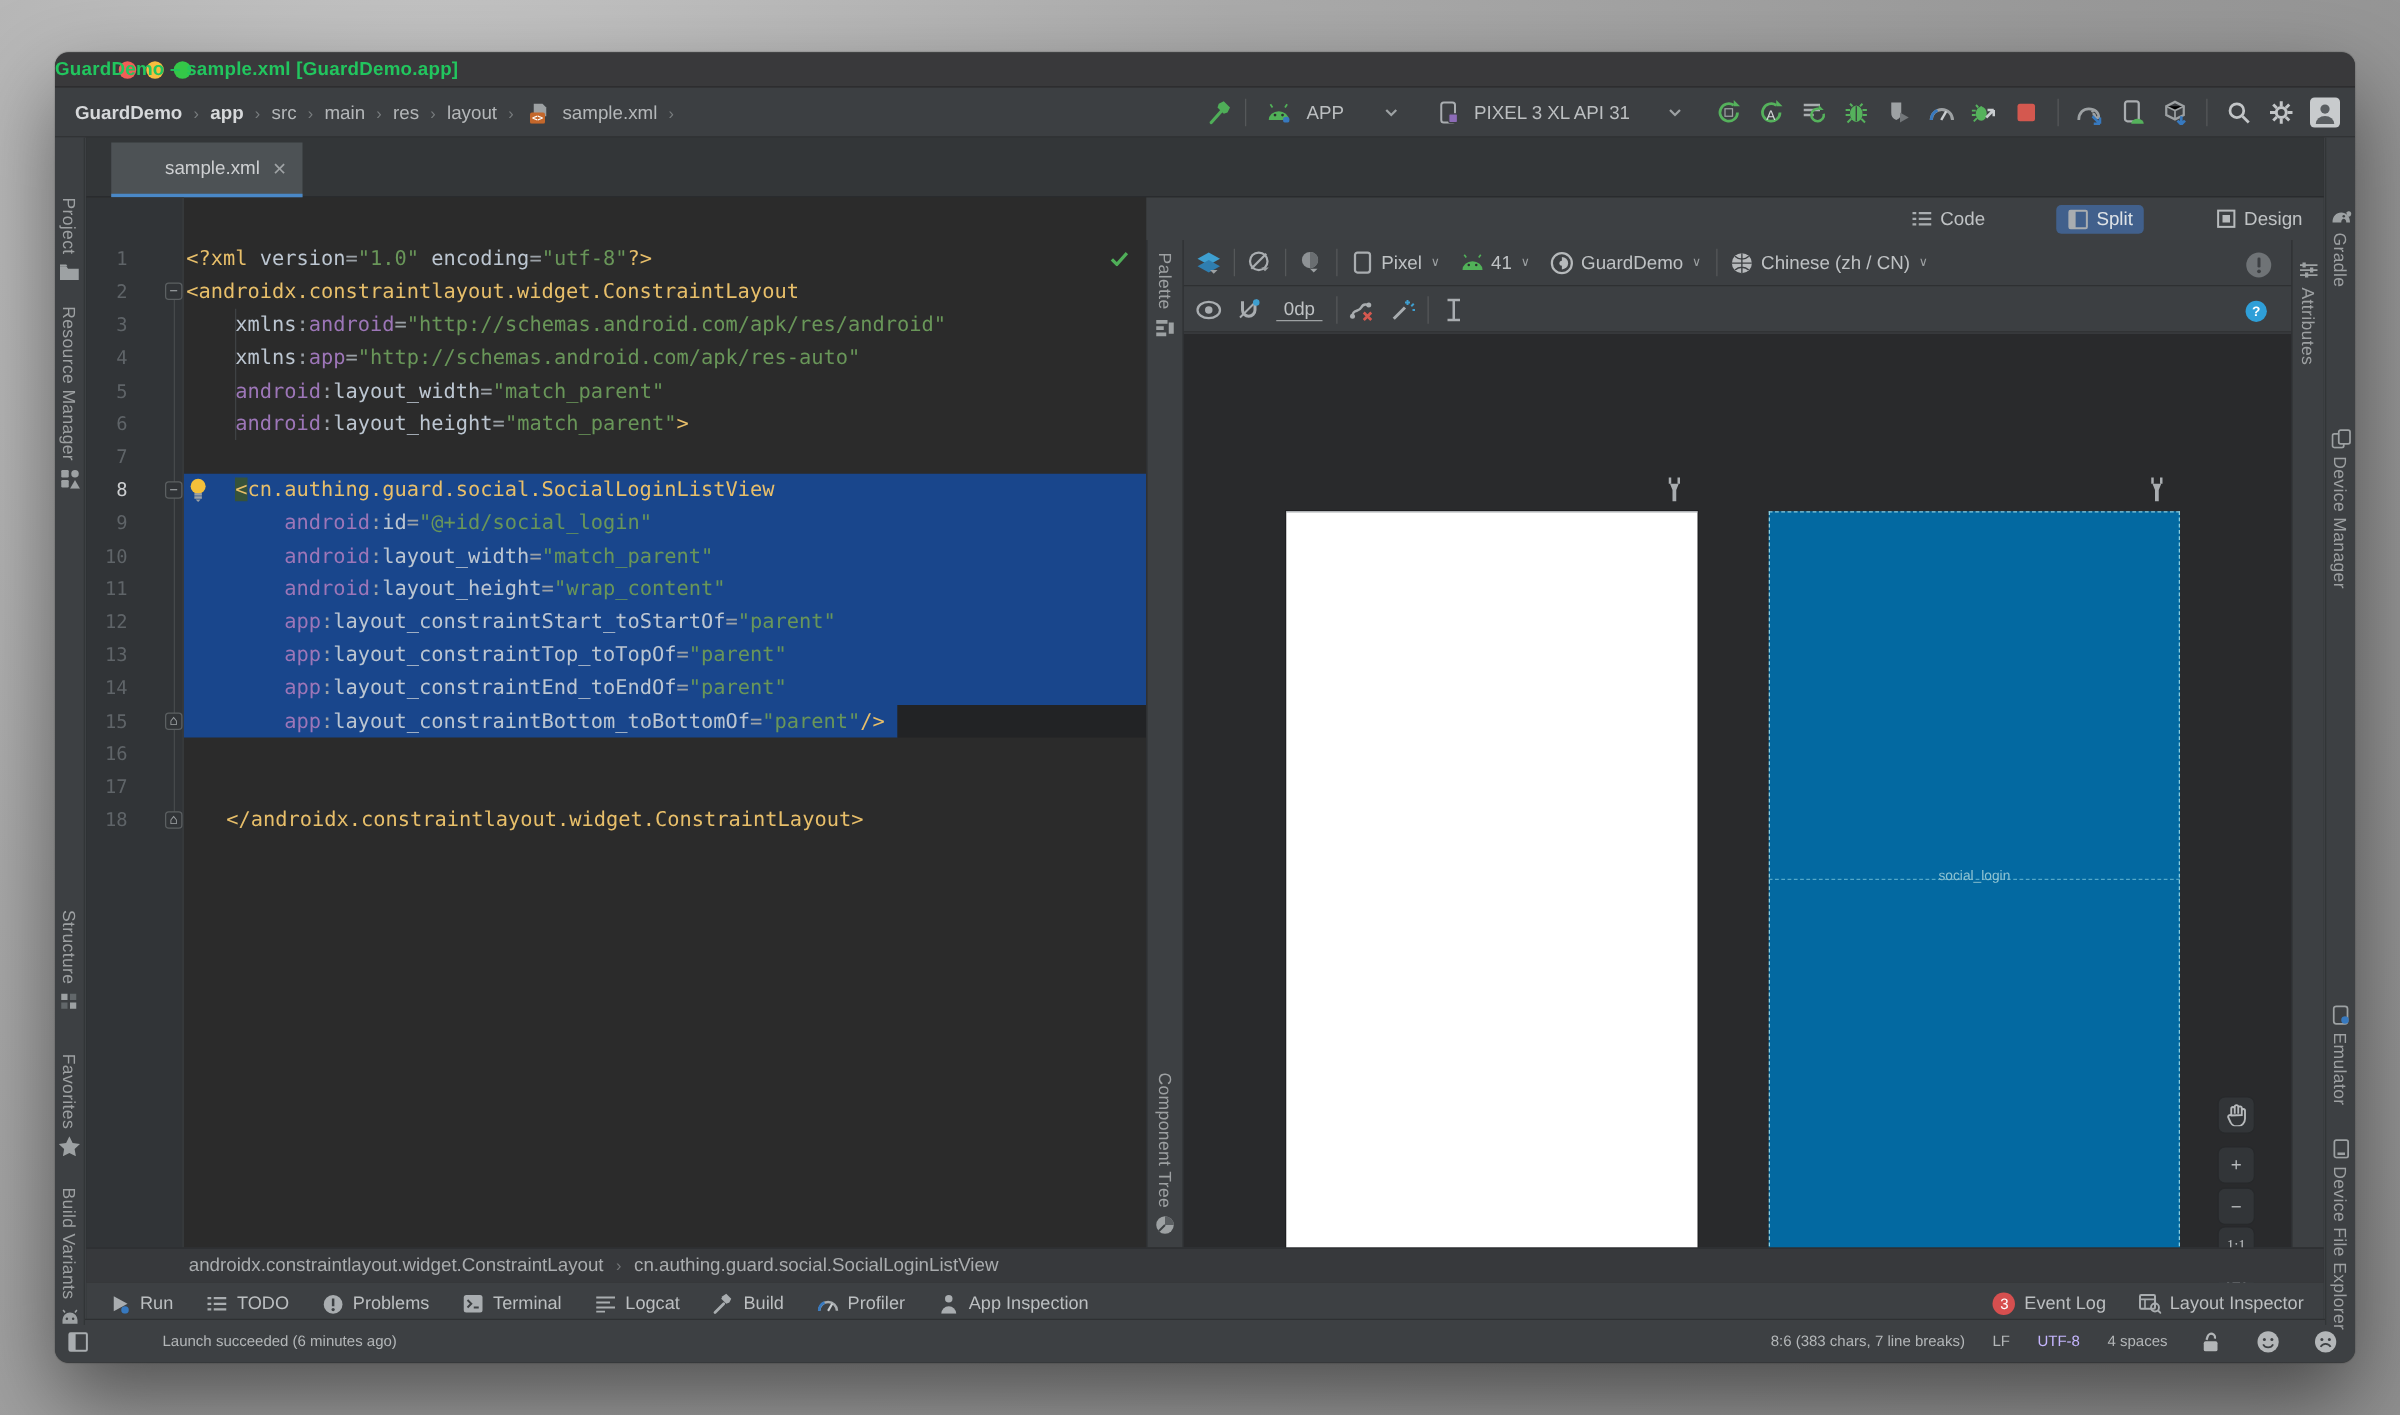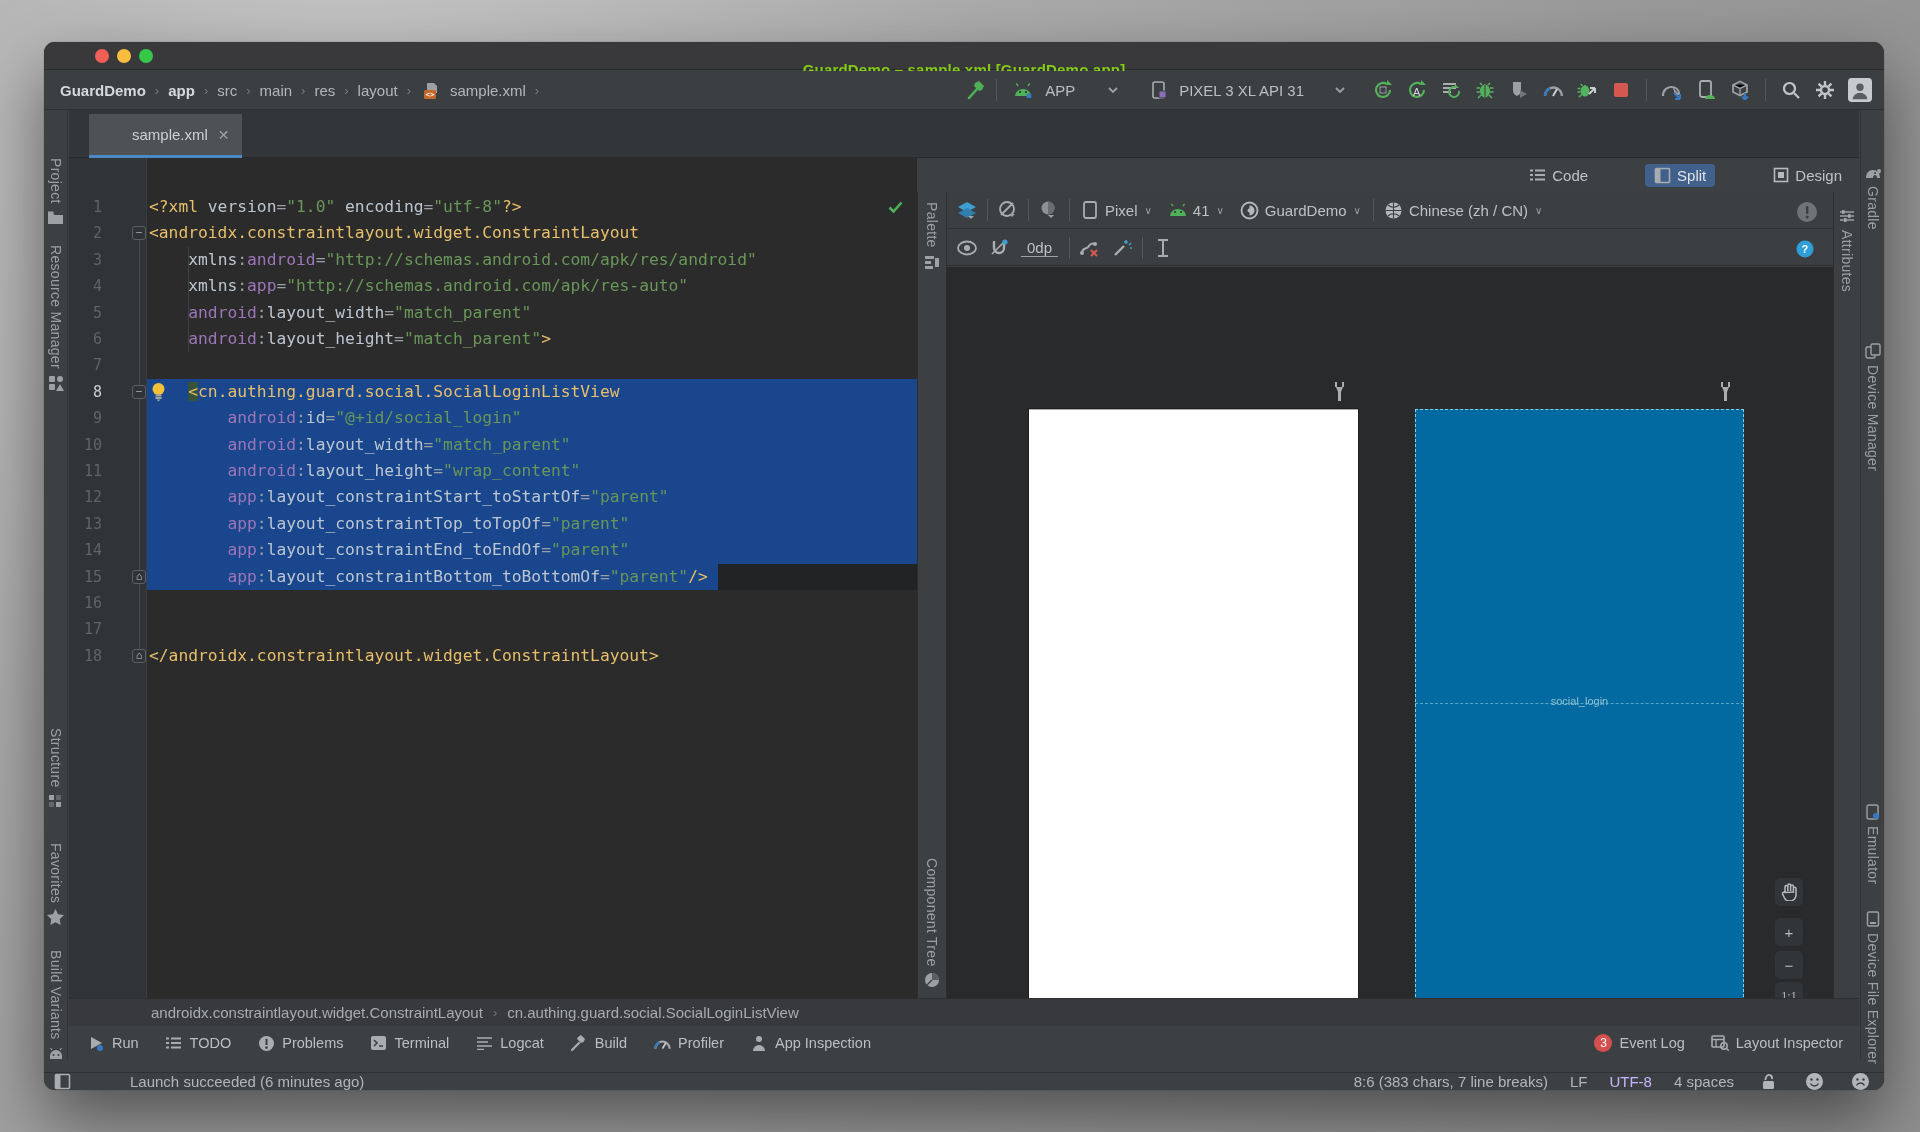--- a/index.html
+++ b/index.html
@@ -4,21 +4,21 @@
 <style>
 * { margin:0; padding:0; box-sizing:border-box; }
 html,body { width:1920px; height:1132px; overflow:hidden; }
 body { background: radial-gradient(circle at 18% 12%, #c7c7c7 0%, #ababab 35%, #9a9a9a 70%, #919191 100%);
   font-family:"Liberation Sans", sans-serif; }
 .window { position:absolute; left:44px; top:42px; width:1840px; height:1048px; border-radius:11px;
   background:#3d4043; box-shadow:0 30px 70px rgba(0,0,0,.5), 0 0 1px rgba(0,0,0,.6); overflow:hidden; }
 
 .titlebar { position:absolute; left:0; top:0; width:100%; height:28px; background:#39393b; border-bottom:1px solid #2a2a2c; }
 .tl { position:absolute; top:7px; width:14px; height:14px; border-radius:50%; }
-.title { position:absolute; width:100%; text-align:center; top:19px; font-size:15px; font-weight:600; color:#84cc16; letter-spacing:.2px; }
+.title { position:absolute; width:100%; top:5px; font-size:15px; font-weight:600; color:#22c55e; letter-spacing:.2px; }
 
 .toolbar { position:absolute; left:0; top:29px; width:100%; height:39px; background:#3c3f42; border-bottom:1px solid #2e3032; display:flex; align-items:center; }
 .crumbs { display:flex; align-items:center; margin-left:16px; font-size:15px; color:#b4b7b9; white-space:nowrap; }
 .crumbs .sep { color:#787c7e; margin:0 9px; font-size:13px; }
 .crumbs .b { color:#d6d8da; font-weight:700; }
 .tb-right { margin-left:auto; display:flex; align-items:center; margin-right:12px; }
 .tb-right .txt { font-size:15px; color:#bcbfc1; }
 .icn { display:inline-flex; align-items:center; justify-content:center; width:24px; height:24px; }
 .vsep { width:1px; height:22px; background:#55585a; margin:0 8px; }
 
@@ -78,21 +78,21 @@
 .dquest { position:absolute; right:16px; top:45px; }
 
 .bcrumb2 { position:absolute; left:0; right:0; bottom:34px; height:28px; background:#37393c; border-top:1px solid #2c2e30; display:flex; align-items:center; font-size:15px; color:#a9acae; padding-left:82px; }
 .bcrumb2 .sep { color:#737678; margin:0 10px; font-size:13px; }
 .btools { position:absolute; left:0; right:0; bottom:0; height:34px; background:#3d4043; display:flex; align-items:center; font-size:14.5px; color:#bcbfc1; padding-left:18px; }
 .btool { display:flex; align-items:center; margin-right:26px; }
 .btool .icn { width:18px; height:18px; margin-right:7px; }
 .btools .spacer { flex:1; }
 .badge { background:#d64f4f; color:#fff; border-radius:9px; font-size:12px; width:18px; height:18px; display:flex; align-items:center; justify-content:center; margin-right:7px; }
 
-.status { position:absolute; left:0; right:0; bottom:0; height:18px; background:#3d4043; border-top:1px solid #2e3032; display:flex; align-items:center; font-size:15px; color:#b3b6b8; }
+.status { position:absolute; left:0; right:0; bottom:0; height:35px; background:#3d4043; border-top:1px solid #2e3032; display:flex; align-items:center; font-size:12px; color:#b3b6b8; }
 .status .msg { margin-left:56px; }
 .status .right { margin-left:auto; display:flex; align-items:center; margin-right:12px; }
 .status .right > * { margin-left:22px; }
 .dim { color:#c4b5fd; }
 svg { display:block; }
 </style>
 </head>
 <body>
 
 <div class="window">
@@ -412,21 +412,21 @@
             </span>
             <div class="cl" style="top: 247.2px;"><span class="tT">        </span><span class="tP">android</span><span class="tG">:</span><span class="tW">id</span><span class="tG">=</span><span class="tS">"@+id/social_login"</span></div>
             <div class="cl" style="top: 273.6px;"><span class="tT">        </span><span class="tP">android</span><span class="tG">:</span><span class="tW">layout_width</span><span class="tG">=</span><span class="tS">"match_parent"</span></div>
             <div class="cl" style="top: 300px;"><span class="tT">        </span><span class="tP">android</span><span class="tG">:</span><span class="tW">layout_height</span><span class="tG">=</span><span class="tS">"wrap_content"</span></div>
             <div class="cl" style="top: 326.4px;"><span class="tT">        </span><span class="tP">app</span><span class="tG">:</span><span class="tW">layout_constraintStart_toStartOf</span><span class="tG">=</span><span class="tS">"parent"</span></div>
             <div class="cl" style="top: 352.8px;"><span class="tT">        </span><span class="tP">app</span><span class="tG">:</span><span class="tW">layout_constraintTop_toTopOf</span><span class="tG">=</span><span class="tS">"parent"</span></div>
             <div class="cl" style="top: 379.2px;"><span class="tT">        </span><span class="tP">app</span><span class="tG">:</span><span class="tW">layout_constraintEnd_toEndOf</span><span class="tG">=</span><span class="tS">"parent"</span></div>
             <div class="cl" style="top: 405.6px;"><span class="tT">        </span><span class="tP">app</span><span class="tG">:</span><span class="tW">layout_constraintBottom_toBottomOf</span><span class="tG">=</span><span class="tS">"parent"</span><span class="tY">/&gt;</span></div>
             <div class="cl" style="top: 432px;"></div>
             <div class="cl" style="top: 458.4px;"></div>
-            <div class="cl" style="top: 484.8px;"><span class="tY">&lt;/androidx.constraintlayout.widget.ConstraintLayout&gt;</span></div>
+            <div class="cl" style="top: 484.8px; margin-left: 32px;"><span class="tY">&lt;/androidx.constraintlayout.widget.ConstraintLayout&gt;</span></div>
             <span class="checkmark" style="right: 14px; top: 43px;">
               <svg width="15" height="12" viewBox="0 0 15 12">
                 <path d="M1.5 6.5 L5.5 10.5 L13.5 1.5" fill="none" stroke="#4fae58" stroke-width="2.6"></path>
               </svg>
             </span>
           </div>
       </div>
 
       <div class="dheader">
         <div class="seg" id="viewmodes">

